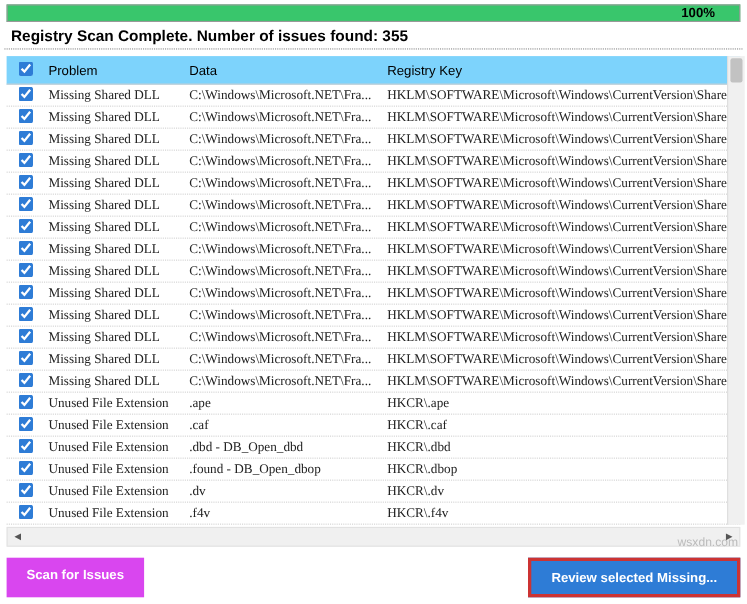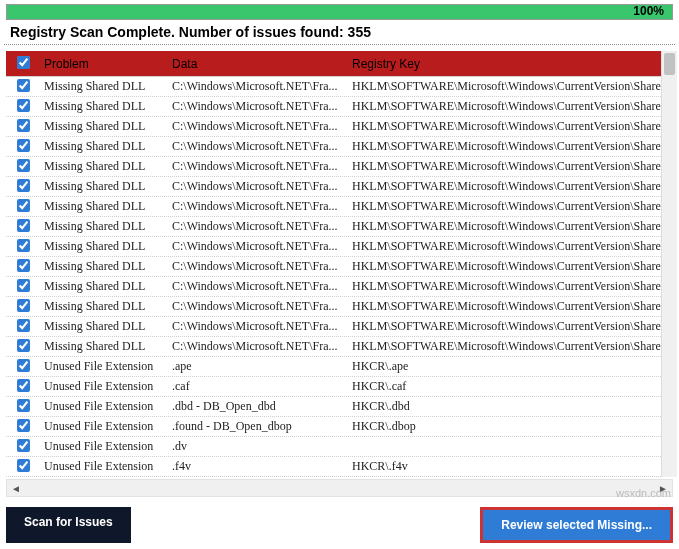--- a/index.html
+++ b/index.html
@@ -1,35 +1,35 @@
 <!DOCTYPE html>
 <html><head>
   <meta charset="utf-8">
   <style>
     * { box-sizing: border-box; margin: 0; padding: 0; }
     body { font-family: "Segoe UI", Arial, sans-serif; font-size: 12px; background: #fff; width: 679px; }
     .progress-bar { position: relative; height: 16px; background: #39c66c; border: 1px solid #999; margin: 4px 6px 2px 6px; }
-    .progress-text { position: absolute; right: 8px; top: -1px; font-weight: bold; color: #000; font-size: 12px; }
+    .progress-text { position: absolute; right: 22px; top: -1px; font-weight: bold; color: #000; font-size: 12px; }
     .status-line { font-weight: bold; font-size: 14px; padding: 2px 6px 4px 6px; border-bottom: 1px dotted #888; margin: 0 4px; }
     .table-wrap { position: relative; margin: 6px 6px 0 6px; }
-    .headers { display: flex; align-items: center; height: 26px; border-bottom: 1px solid #d0d0d0; background: #b91c1c; }
+    .headers { display: flex; align-items: center; height: 26px; border-bottom: 1px solid #d0d0d0; background: #7dd3fc; }
     .col-check { width: 34px; text-align: center; }
     .col-problem { width: 128px; padding-left: 4px; }
     .col-data { width: 180px; padding-left: 4px; }
     .col-key { flex: 1; padding-left: 4px; }
     .rows-wrap { }
     .row { display: flex; align-items: center; height: 20px; border-bottom: 1px dotted #d0d0d0; }
     .row .col-problem, .row .col-data, .row .col-key { white-space: nowrap; overflow: hidden; text-overflow: clip; color: #222; font-family: Liberation Serif, serif; }
     .row .col-key { overflow: hidden; }
     .vscroll { position: absolute; top: 0; right: -4px; width: 16px; bottom: 0; background: #f0f0f0; border-left: 1px solid #ddd; }
     .vscroll-thumb { position: absolute; top: 2px; left: 2px; right: 2px; height: 22px; background: #c2c2c2; border-radius: 2px; }
     .hscroll { display: flex; align-items: center; justify-content: space-between; height: 18px; background: #f0f0f0; margin: 2px 6px 0 6px; border: 1px solid #e2e2e2; }
     .hscroll-btn { width: 18px; text-align: center; color: #555; font-size: 10px; cursor: pointer; }
     .button-bar { display: flex; justify-content: space-between; padding: 10px 6px 6px 6px; }
-    .btn { display: inline-block; padding: 8px 18px; background: #0f172a; color: #fff; font-weight: bold; font-size: 12px; cursor: pointer; user-select: none; text-align: center; min-width: 110px; }
+    .btn { display: inline-block; padding: 8px 18px; background: #d946ef; color: #fff; font-weight: bold; font-size: 12px; cursor: pointer; user-select: none; text-align: center; min-width: 110px; }
     .btn.review { border: 3px solid #c33; background: #2e7cd6; }
     input[type="checkbox"] { accent-color: #2e7cd6; width: 13px; height: 13px; }
     .footer-watermark { position: absolute; right: 8px; bottom: 50px; color: #bbb; font-size: 11px; pointer-events: none; }
   </style>
 </head>
 <body>
 
 <div class="progress-bar">
   <span class="progress-text">100%</span>
 </div>
@@ -149,20 +149,21 @@
       <div class="row">
         <div class="col-check"><input type="checkbox" checked="" style=""></div>
         <div class="col-problem">Unused File Extension</div>
         <div class="col-data">.found - DB_Open_dbop</div>
         <div class="col-key">HKCR\.dbop</div>
       </div>
       <div class="row">
         <div class="col-check"><input type="checkbox" checked="" style=""></div>
         <div class="col-problem">Unused File Extension</div>
         <div class="col-data">.dv</div>
+        <div class="col-key">HKCR\.dv</div>
       </div>
       <div class="row">
         <div class="col-check"><input type="checkbox" checked="" style=""></div>
         <div class="col-problem">Unused File Extension</div>
         <div class="col-data">.f4v</div>
         <div class="col-key">HKCR\.f4v</div>
       </div>
     </div>
   <div class="vscroll">
     <div class="vscroll-thumb"></div>

